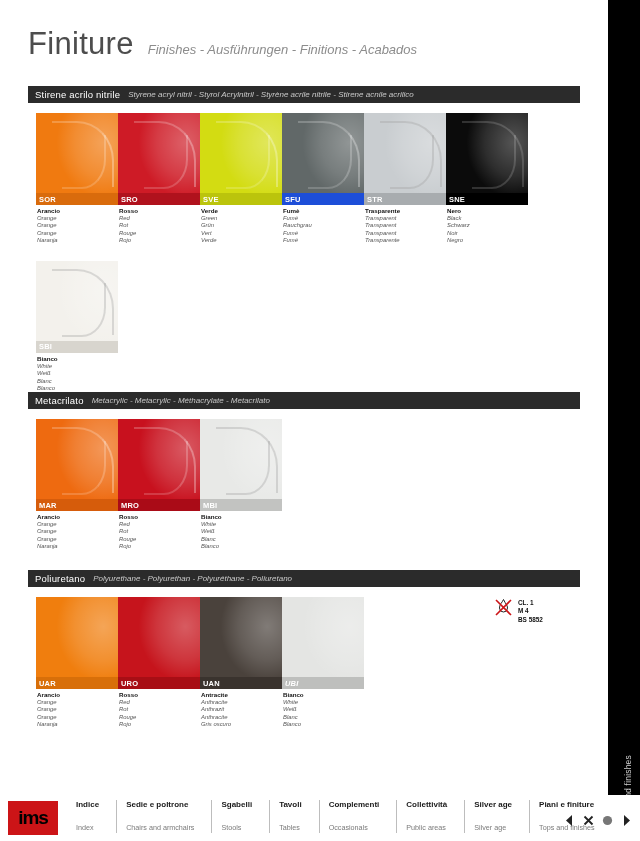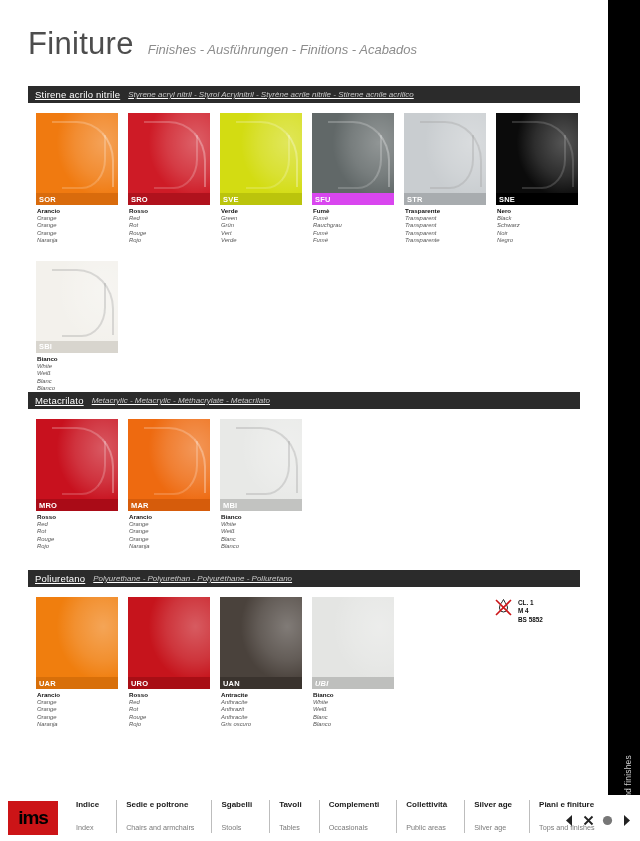--- a/index.html
+++ b/index.html
@@ -64,29 +64,27 @@
     left: 28px;
     width: 552px;
   }
   .sec-bar {
     background: #2b2b2b;
     color: #ffffff;
     height: 17px;
     display: flex; align-items: center;
     padding-left: 7px;
     gap: 8px;
-    text-decoration: underline;
   }
   .sec-bar .it { font-size: 9.5px; font-weight: normal; letter-spacing:.2px; }
   .sec-bar .tr { font-size: 8px; color: #c9c9c9; font-style: italic; }
 
   
   .swatch-row {
     display: flex;
-    gap: 10px;
     margin-top: 10px;
     padding-left: 8px;
   }
   .swatch {
     width: 82px;
   }
   .chip {
     width: 82px; height: 80px;
     position: relative;
     overflow: hidden;
@@ -254,21 +252,21 @@
           <div class="nx">Verde</div>
         </div>
       </div>
 
       <div class="swatch">
         <div class="chip" style="background: rgb(97, 104, 104);">
           <div class="gloss"></div>
             <div class="arc"></div>
             <div class="arc2"></div>
         </div>
-        <div class="code-bar" style="background: #d946ef; color: rgb(255, 255, 255);">SFU</div>
+        <div class="code-bar" style="background: #1d4ed8; color: rgb(255, 255, 255);">SFU</div>
         <div class="names">
           <div class="n0">Fumè</div>
           <div class="nx">Fumé</div>
           <div class="nx">Rauchgrau</div>
           <div class="nx">Fumé</div>
           <div class="nx">Fumé</div>
         </div>
       </div>
 
       <div class="swatch">
@@ -324,47 +322,47 @@
   </div>
 
   <div class="sec" style="top:392px;">
     <div class="sec-bar">
       <span class="it">Metacrilato</span>
       <span class="tr">Metacrylic - Metacrylic - Méthacrylate - Metacrilato</span>
     </div>
 
     <div class="swatch-row">
       <div class="swatch">
+        <div class="chip" style="background: rgb(238, 106, 16);">
+          <div class="gloss"></div>
+            <div class="arc"></div>
+            <div class="arc2"></div>
+        </div>
+        <div class="code-bar" style="background: rgb(214, 92, 11); color: rgb(255, 255, 255);">MAR</div>
+        <div class="names">
+          <div class="n0">Arancio</div>
+          <div class="nx">Orange</div>
+          <div class="nx">Orange</div>
+          <div class="nx">Orange</div>
+          <div class="nx">Naranja</div>
+        </div>
+      </div>
+      <div class="swatch">
         <div class="chip" style="background: rgb(200, 17, 30);">
           <div class="gloss"></div>
             <div class="arc"></div>
             <div class="arc2"></div>
         </div>
         <div class="code-bar" style="background: rgb(170, 11, 23); color: rgb(255, 255, 255);">MRO</div>
         <div class="names">
           <div class="n0">Rosso</div>
           <div class="nx">Red</div>
           <div class="nx">Rot</div>
           <div class="nx">Rouge</div>
           <div class="nx">Rojo</div>
-        </div>
-      </div>
-      <div class="swatch">
-        <div class="chip" style="background: rgb(238, 106, 16);">
-          <div class="gloss"></div>
-            <div class="arc"></div>
-            <div class="arc2"></div>
-        </div>
-        <div class="code-bar" style="background: rgb(214, 92, 11); color: rgb(255, 255, 255);">MAR</div>
-        <div class="names">
-          <div class="n0">Arancio</div>
-          <div class="nx">Orange</div>
-          <div class="nx">Orange</div>
-          <div class="nx">Orange</div>
-          <div class="nx">Naranja</div>
         </div>
       </div>
       <div class="swatch">
         <div class="chip light" style="background: rgb(232, 233, 231);">
           <div class="gloss"></div>
             <div class="arc"></div>
             <div class="arc2"></div>
         </div>
         <div class="code-bar" style="background: rgb(194, 195, 193); color: rgb(255, 255, 255);">MBI</div>
         <div class="names">

